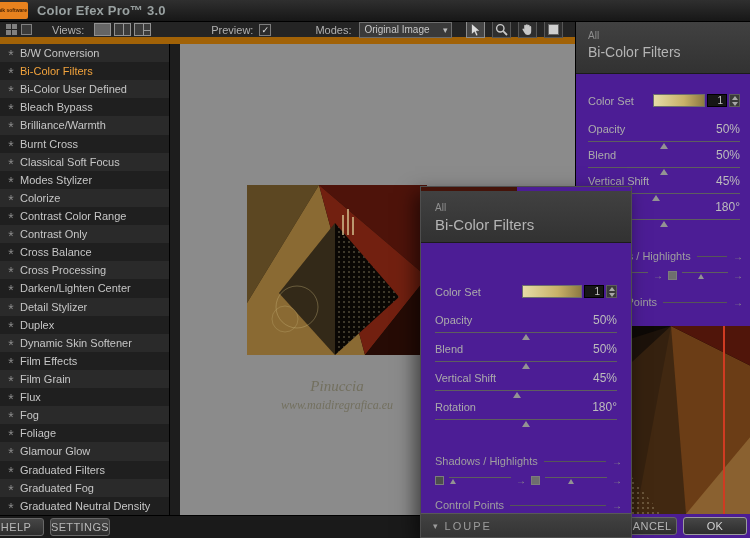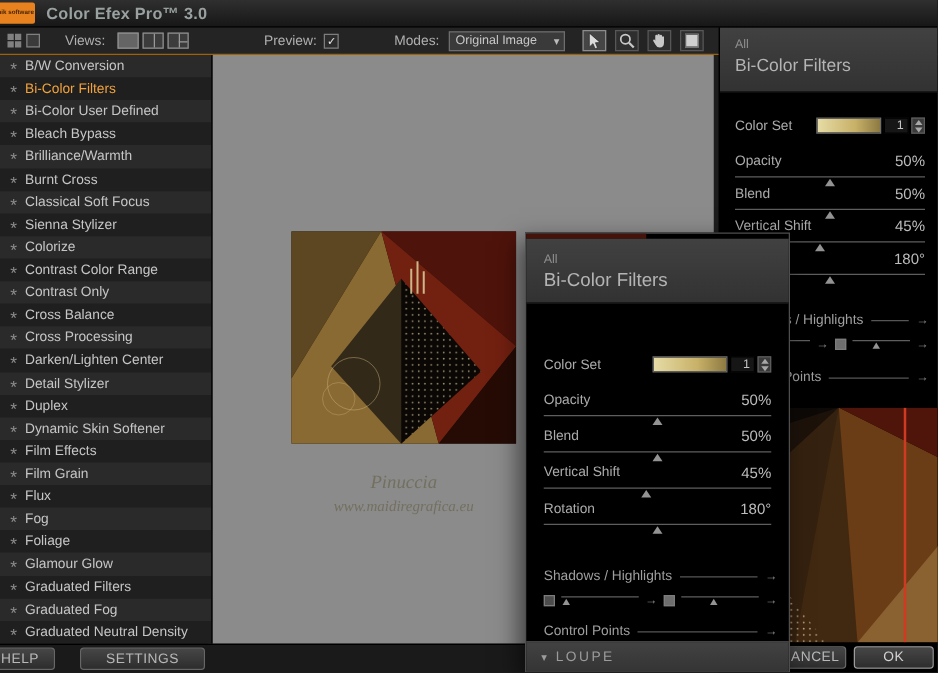--- a/index.html
+++ b/index.html
@@ -6,21 +6,21 @@
   html,body{width:750px;height:538px}
   body{position:relative;overflow:hidden;background:#1d1d1d;font-family:"Liberation Sans",sans-serif;-webkit-user-select:none}
   #app{position:absolute;inset:0;width:750px;height:538px;overflow:hidden}
 
   
   .titlebar{position:absolute;left:0;top:0;width:100%;height:22px;background:linear-gradient(#2f2f2f,#171717);border-bottom:1px solid #000;display:flex;align-items:center;z-index:3}
   .logo{margin-left:-3px;width:31px;height:17px;background:#e8821e;border-radius:2px;color:#4a2403;font-size:5px;font-weight:bold;line-height:1.1;display:flex;align-items:center;justify-content:center;text-align:center;overflow:hidden}
   .app-title{margin-left:9px;font-size:13px;font-weight:bold;color:#99a1a1;letter-spacing:.2px}
 
   
-  .toolbar{position:absolute;left:0;top:22px;width:100%;height:22px;background:#242424;border-bottom:1px solid #a16207;display:flex;align-items:center;font-size:11px;color:#b0b0b0;z-index:1}
+  .toolbar{position:absolute;left:0;top:22px;width:100%;height:22px;background:#242424;border-bottom:7px solid #a16207;display:flex;align-items:center;font-size:11px;color:#b0b0b0;z-index:1}
   .grp-icons{display:flex;gap:4px;margin-left:6px}
   .grid4{width:11px;height:11px;display:grid;grid-template-columns:1fr 1fr;grid-template-rows:1fr 1fr;gap:1px}
   .grid4 i{background:#808080}
   .sqic{width:11px;height:11px;border:1px solid #808080;background:#3a3a3a}
   .lbl-views{margin-left:20px}
   .view-btns{display:flex;gap:3px;margin-left:10px}
   .vbtn{width:17px;height:13px;background:#3c3c3c;border:1px solid #919191;position:relative;padding:0}
   .vbtn.active{background:#656565}
   .vline{position:absolute;left:50%;top:0;bottom:0;width:1px;background:#999}
   .hline2{position:absolute;left:50%;right:0;top:50%;height:1px;background:#999}
@@ -35,34 +35,34 @@
   .chip-ic{width:11px;height:11px;background:#cfcfcf;border:1px solid #666}
 
   
   .sidebar{position:absolute;left:0;top:44px;width:170px;height:471px;background:#202020;border-right:1px solid #000;overflow:hidden;z-index:1}
   .f-row{height:18.12px;display:flex;align-items:center;padding-left:5px;font-size:11px;color:#c6c6c6;background:#2a2a2a;white-space:nowrap}
   .f-row.alt{background:#1f1f1f}
   .star{width:12px;margin-right:3px;color:#8c8c8c;font-size:14px;text-align:center;position:relative;top:2px}
   .f-row.active .f-lab{color:#f2a33c}
 
   
-  .canvas{position:absolute;left:166px;top:44px;width:405px;height:471px;background:#8b8b8b;z-index:0}
+  .canvas{position:absolute;left:180px;top:44px;width:405px;height:471px;background:#8b8b8b;z-index:0}
   .artwork{position:absolute;left:67px;top:141px;width:180px;height:170px;line-height:0}
   .caption{position:absolute;left:47px;top:334px;width:220px;text-align:center;color:#73705f;font-family:"Liberation Serif",serif;font-style:italic}
   .cap1{font-size:15px}
   .cap2{font-size:12px;margin-top:3px}
 
   
   .bottombar{position:absolute;left:0;top:515px;width:100%;height:23px;background:#1a1a1a;border-top:1px solid #000;z-index:1}
   .btn{position:absolute;height:18px;border:1px solid #676767;border-radius:3px;background:linear-gradient(#464646,#2d2d2d);color:#b8b8b8;font-size:11px;font-family:inherit;display:flex;align-items:center;justify-content:center;letter-spacing:.4px}
   .btn.help{left:-12px;top:2px;width:56px}
-  .btn.settings{left:64px;top:2px;width:100px}
+  .btn.settings{left:50px;top:2px;width:60px}
 
   
-  .panel{position:absolute;background:#000000}
+  .panel{position:absolute;background:#4c1d95}
   .rp{left:575px;top:22px;width:175px;height:516px;border-left:1px solid #000;z-index:2}
   .fp{left:420px;top:186px;width:212px;height:352px;z-index:5;border:1px solid #4e4e4e;box-shadow:-5px 7px 18px rgba(0,0,0,.55)}
   .strip{position:absolute;top:0;left:0;width:96px;height:4px;background:#441309}
   .p-header{position:absolute;left:0;right:0;background:linear-gradient(#414141,#323232);border-bottom:1px solid #1b1b1b;padding:8px 12px 0}
   .rp .p-header{top:0;height:52px}
   .fp .p-header{top:4px;height:52px;padding-top:11px;padding-left:14px}
   .p-scope{font-size:10px;color:#8f8f8f}
   .p-title{font-size:14px;color:#b4b4b4;margin-top:3px}
   .fp .p-title{font-size:15px}
 
@@ -198,21 +198,21 @@
         <div class="f-row alt">
           <span class="star">*</span>
           <span class="f-lab">Burnt Cross</span>
         </div>
         <div class="f-row">
           <span class="star">*</span>
           <span class="f-lab">Classical Soft Focus</span>
         </div>
         <div class="f-row alt">
           <span class="star">*</span>
-          <span class="f-lab">Sienna Stylizer</span>
+          <span class="f-lab">Modes Stylizer</span>
         </div>
         <div class="f-row">
           <span class="star">*</span>
           <span class="f-lab">Colorize</span>
         </div>
         <div class="f-row alt">
           <span class="star">*</span>
           <span class="f-lab">Contrast Color Range</span>
         </div>
         <div class="f-row">

